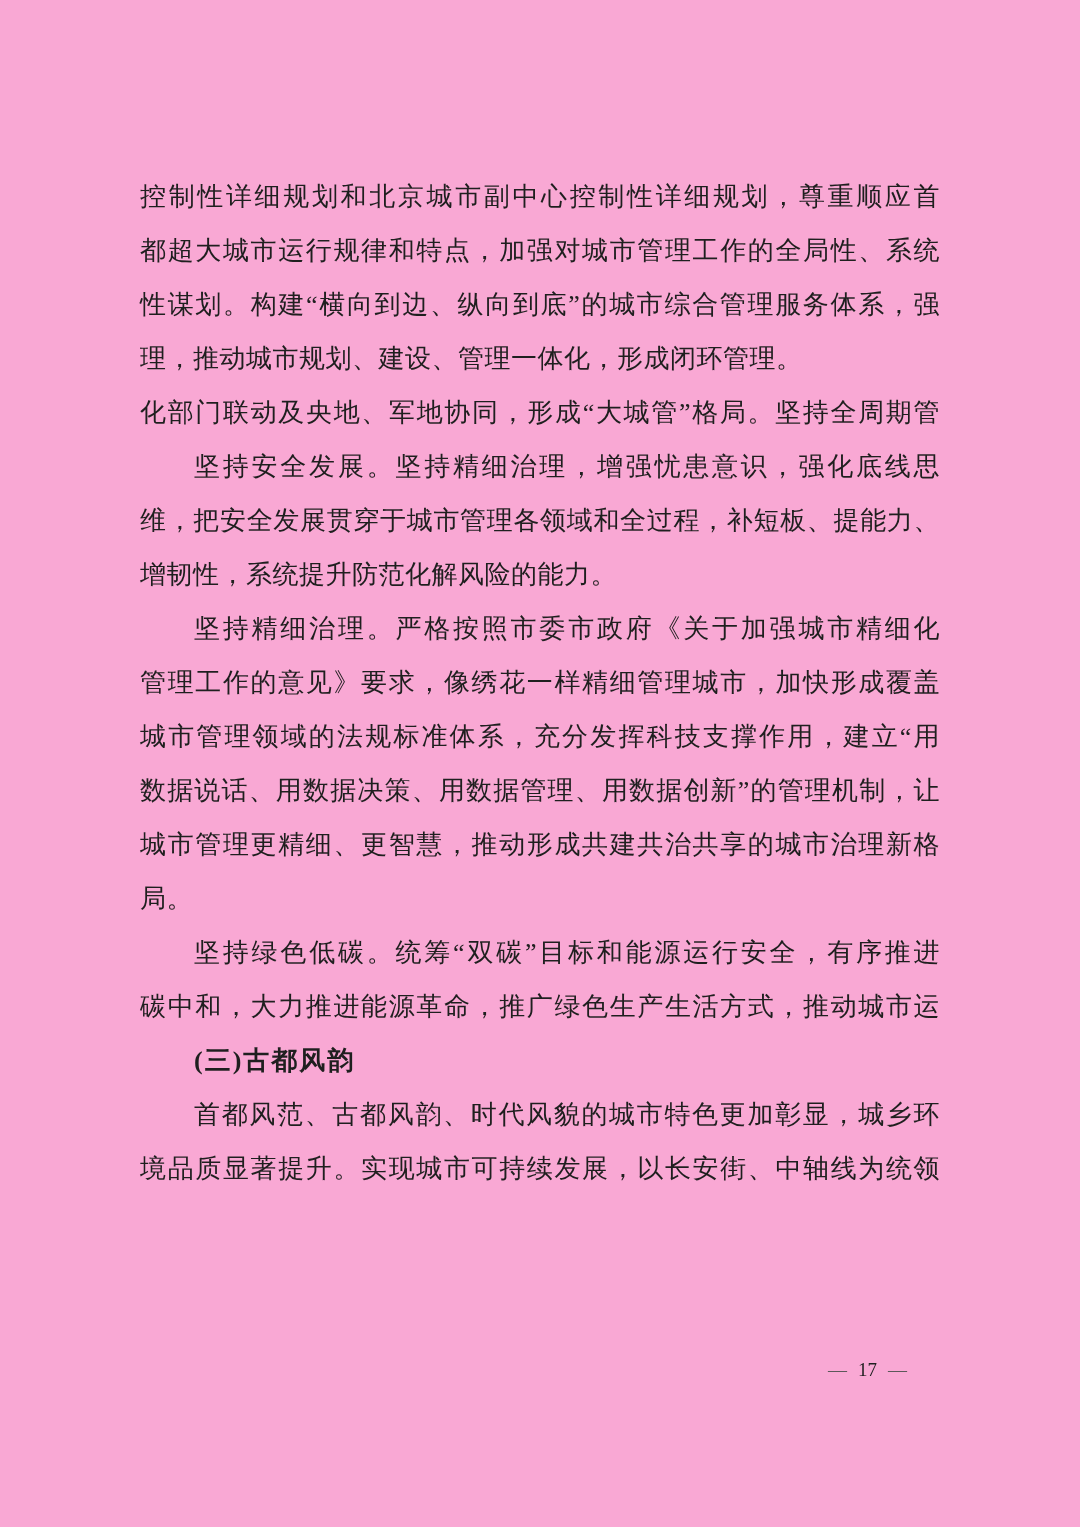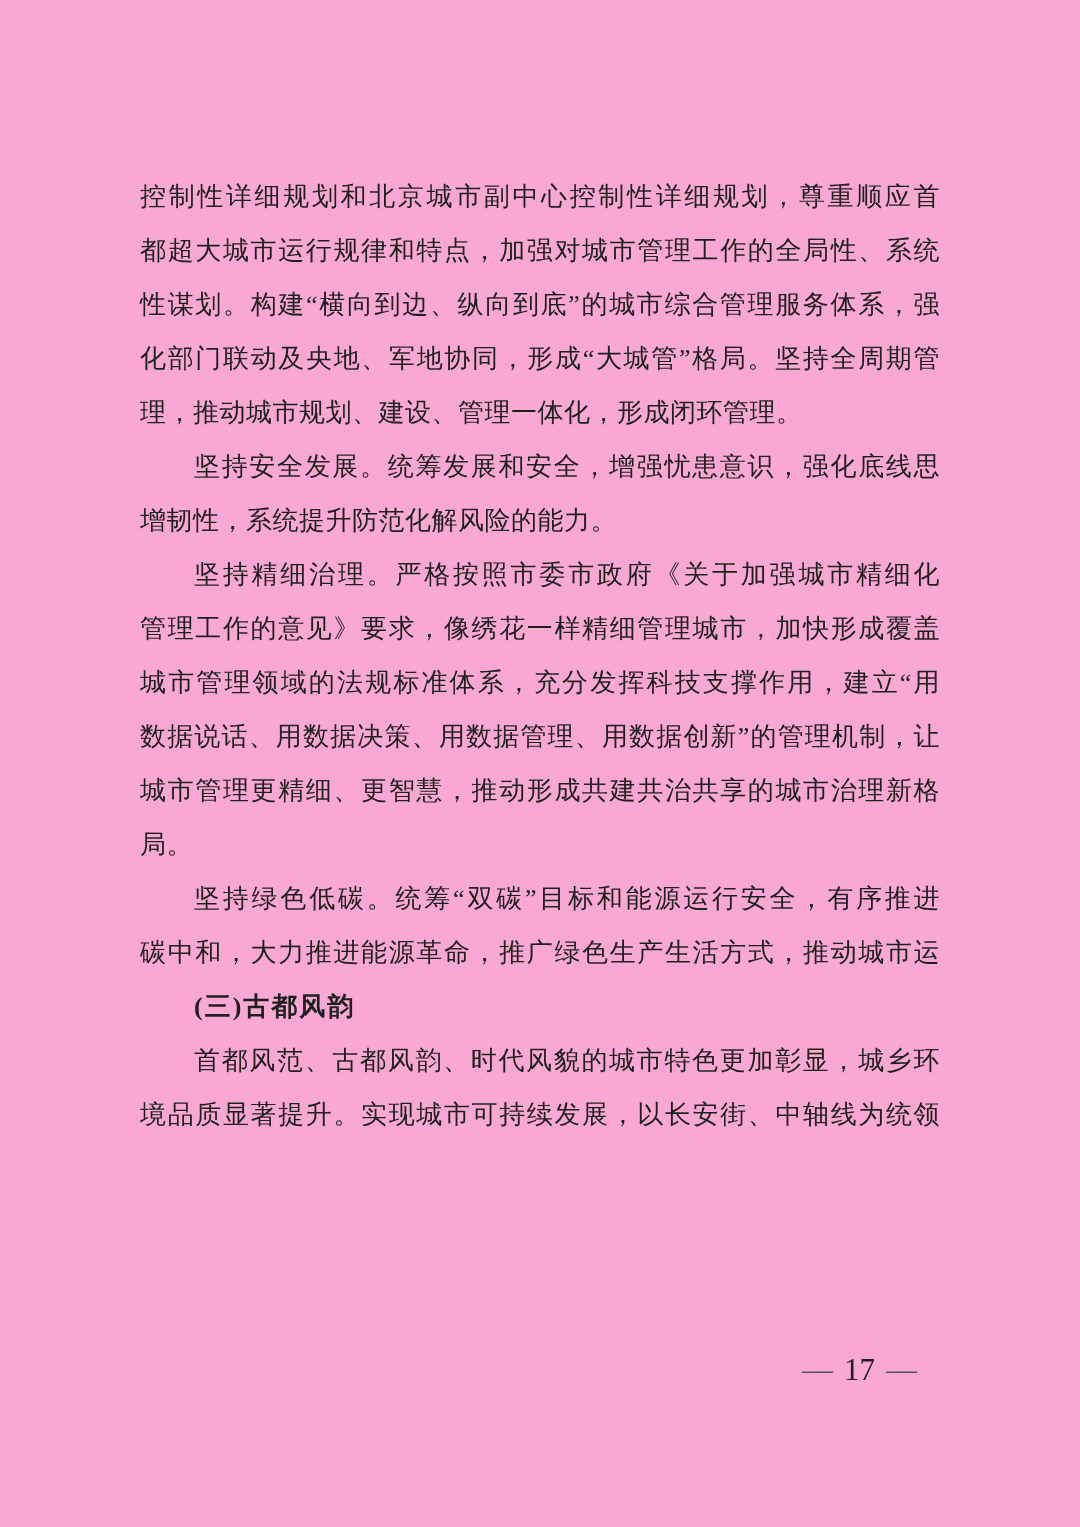--- a/index.html
+++ b/index.html
@@ -38,49 +38,50 @@
     text-align-last: left;
   }
   .line.heading {
     font-weight: 700;
     text-align-last: left;
     letter-spacing: 2px;
   }
   .footer {
     position: absolute;
     top: 1350px;
-    right: 152px;
+    right: 162px;
     height: 40px;
     line-height: 40px;
-    font-size: 31px;
+    font-size: 19px;
     color: #222222;
     white-space: nowrap;
   }
   .footer .dash {
     color: #555555;
     margin: 0 11px;
   }
   .footer .pagenum {
     color: #1f1f1f;
   }
 </style>
 </head>
 <body>
 
 <div class="page">
   <div class="content">
       <div>
         <div class="line">控制性详细规划和北京城市副中心控制性详细规划，尊重顺应首</div>
         <div class="line">都超大城市运行规律和特点，加强对城市管理工作的全局性、系统</div>
         <div class="line">性谋划。构建“横向到边、纵向到底”的城市综合管理服务体系，强</div>
+        <div class="line end">理，推动城市规划、建设、管理一体化，形成闭环管理。</div>
         <div class="line">化部门联动及央地、军地协同，形成“大城管”格局。坚持全周期管</div>
-        <div class="line end">理，推动城市规划、建设、管理一体化，形成闭环管理。</div>
       </div>
       <div>
-        <div class="line indent">坚持安全发展。统筹发展和安全，增强忧患意识，强化底线思</div>
+        <div class="line indent">坚持安全发展。坚持精细治理，增强忧患意识，强化底线思</div>
+        <div class="line">维，把安全发展贯穿于城市管理各领域和全过程，补短板、提能力、</div>
         <div class="line end">增韧性，系统提升防范化解风险的能力。</div>
       </div>
       <div>
         <div class="line indent">坚持精细治理。严格按照市委市政府《关于加强城市精细化</div>
         <div class="line">管理工作的意见》要求，像绣花一样精细管理城市，加快形成覆盖</div>
         <div class="line">城市管理领域的法规标准体系，充分发挥科技支撑作用，建立“用</div>
         <div class="line">数据说话、用数据决策、用数据管理、用数据创新”的管理机制，让</div>
         <div class="line">城市管理更精细、更智慧，推动形成共建共治共享的城市治理新格</div>
         <div class="line end">局。</div>
       </div>

